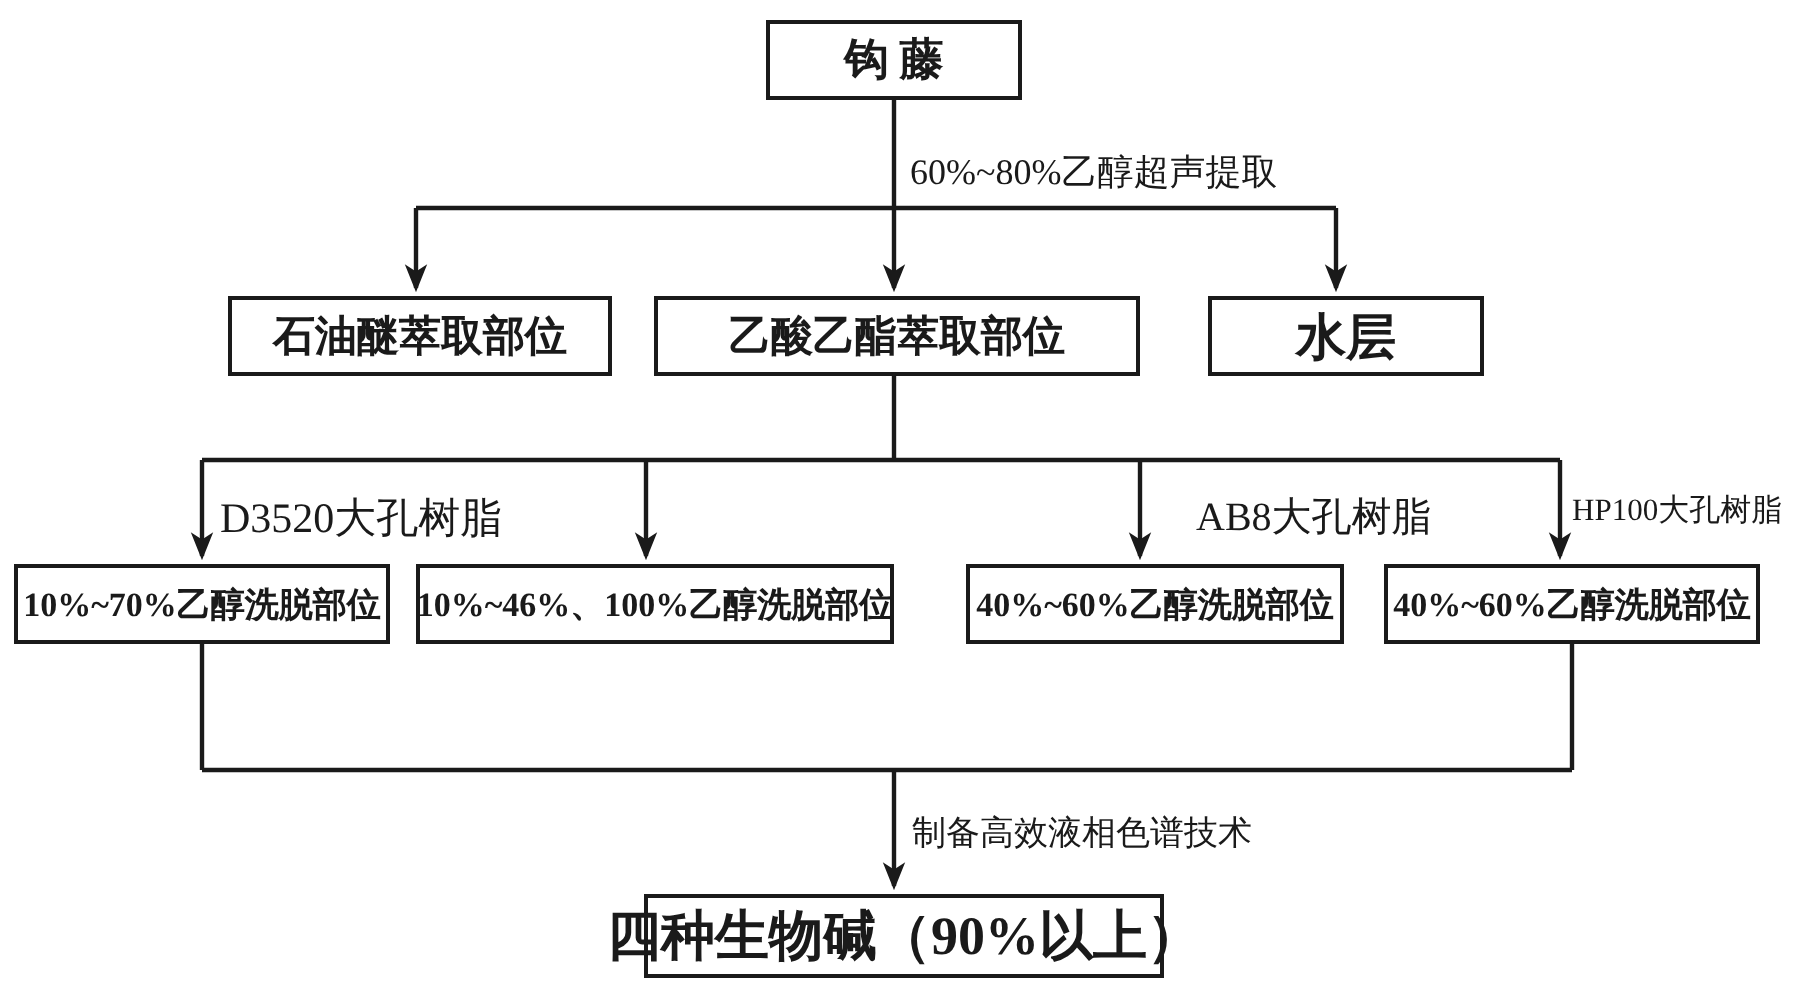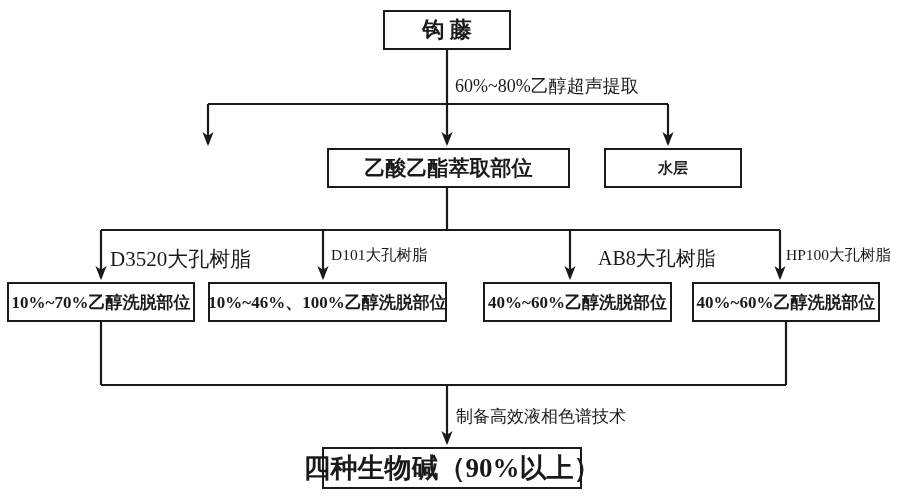--- a/index.html
+++ b/index.html
@@ -57,40 +57,40 @@
 
       <line x1="101" y1="322" x2="101" y2="385"></line>
       <line x1="786" y1="322" x2="786" y2="385"></line>
       <line x1="101" y1="385" x2="786" y2="385"></line>
       <line x1="447" y1="385" x2="447" y2="443" marker-end="url(#arrow)"></line>
     </g>
   </svg>
 
   <div class="node" style="left:383px;top:10px;width:128px;height:40px;font-size:22px">钩 藤</div>
 
+  <div class="node" style="left:114px;top:148px;width:192px;height:40px;font-size:21px">石油醚萃取部位</div>
 
   <div class="node" style="left:327px;top:148px;width:243px;height:40px;font-size:21px">乙酸乙酯萃取部位</div>
 
-  <div class="node" style="left:604px;top:148px;width:138px;height:40px;font-size:15px">水层</div>
+  <div class="node" style="left:604px;top:148px;width:138px;height:40px;font-size:25px">水层</div>
 
   <div class="node" style="left:7px;top:282px;width:188px;height:40px;font-size:17px">10%~70%乙醇洗脱部位</div>
 
   <div class="node" style="left:208px;top:282px;width:239px;height:40px;font-size:17px">10%~46%、100%乙醇洗脱部位</div>
 
   <div class="node" style="left:483px;top:282px;width:189px;height:40px;font-size:17px">40%~60%乙醇洗脱部位</div>
 
   <div class="node" style="left:692px;top:282px;width:188px;height:40px;font-size:17px">40%~60%乙醇洗脱部位</div>
 
   <div class="node" style="left:322px;top:447px;width:260px;height:42px;font-size:27px">四种生物碱（90%以上）</div>
 
   <div class="edge-label" style="left:455px;top:74px;font-size:18px">60%~80%乙醇超声提取</div>
 
   <div class="edge-label" style="left:110px;top:245px;font-size:21px">D3520大孔树脂</div>
 
-  <div class="edge-label" style="left:331px;top:245px;font-size:15.5px">D101大孔树脂</div>
 
   <div class="edge-label" style="left:598px;top:245px;font-size:20px">AB8大孔树脂</div>
 
   <div class="edge-label" style="left:786px;top:245px;font-size:15.5px">HP100大孔树脂</div>
 
   <div class="edge-label" style="left:456px;top:405px;font-size:17px">制备高效液相色谱技术</div>
 
 </div>
 
 </body></html>

